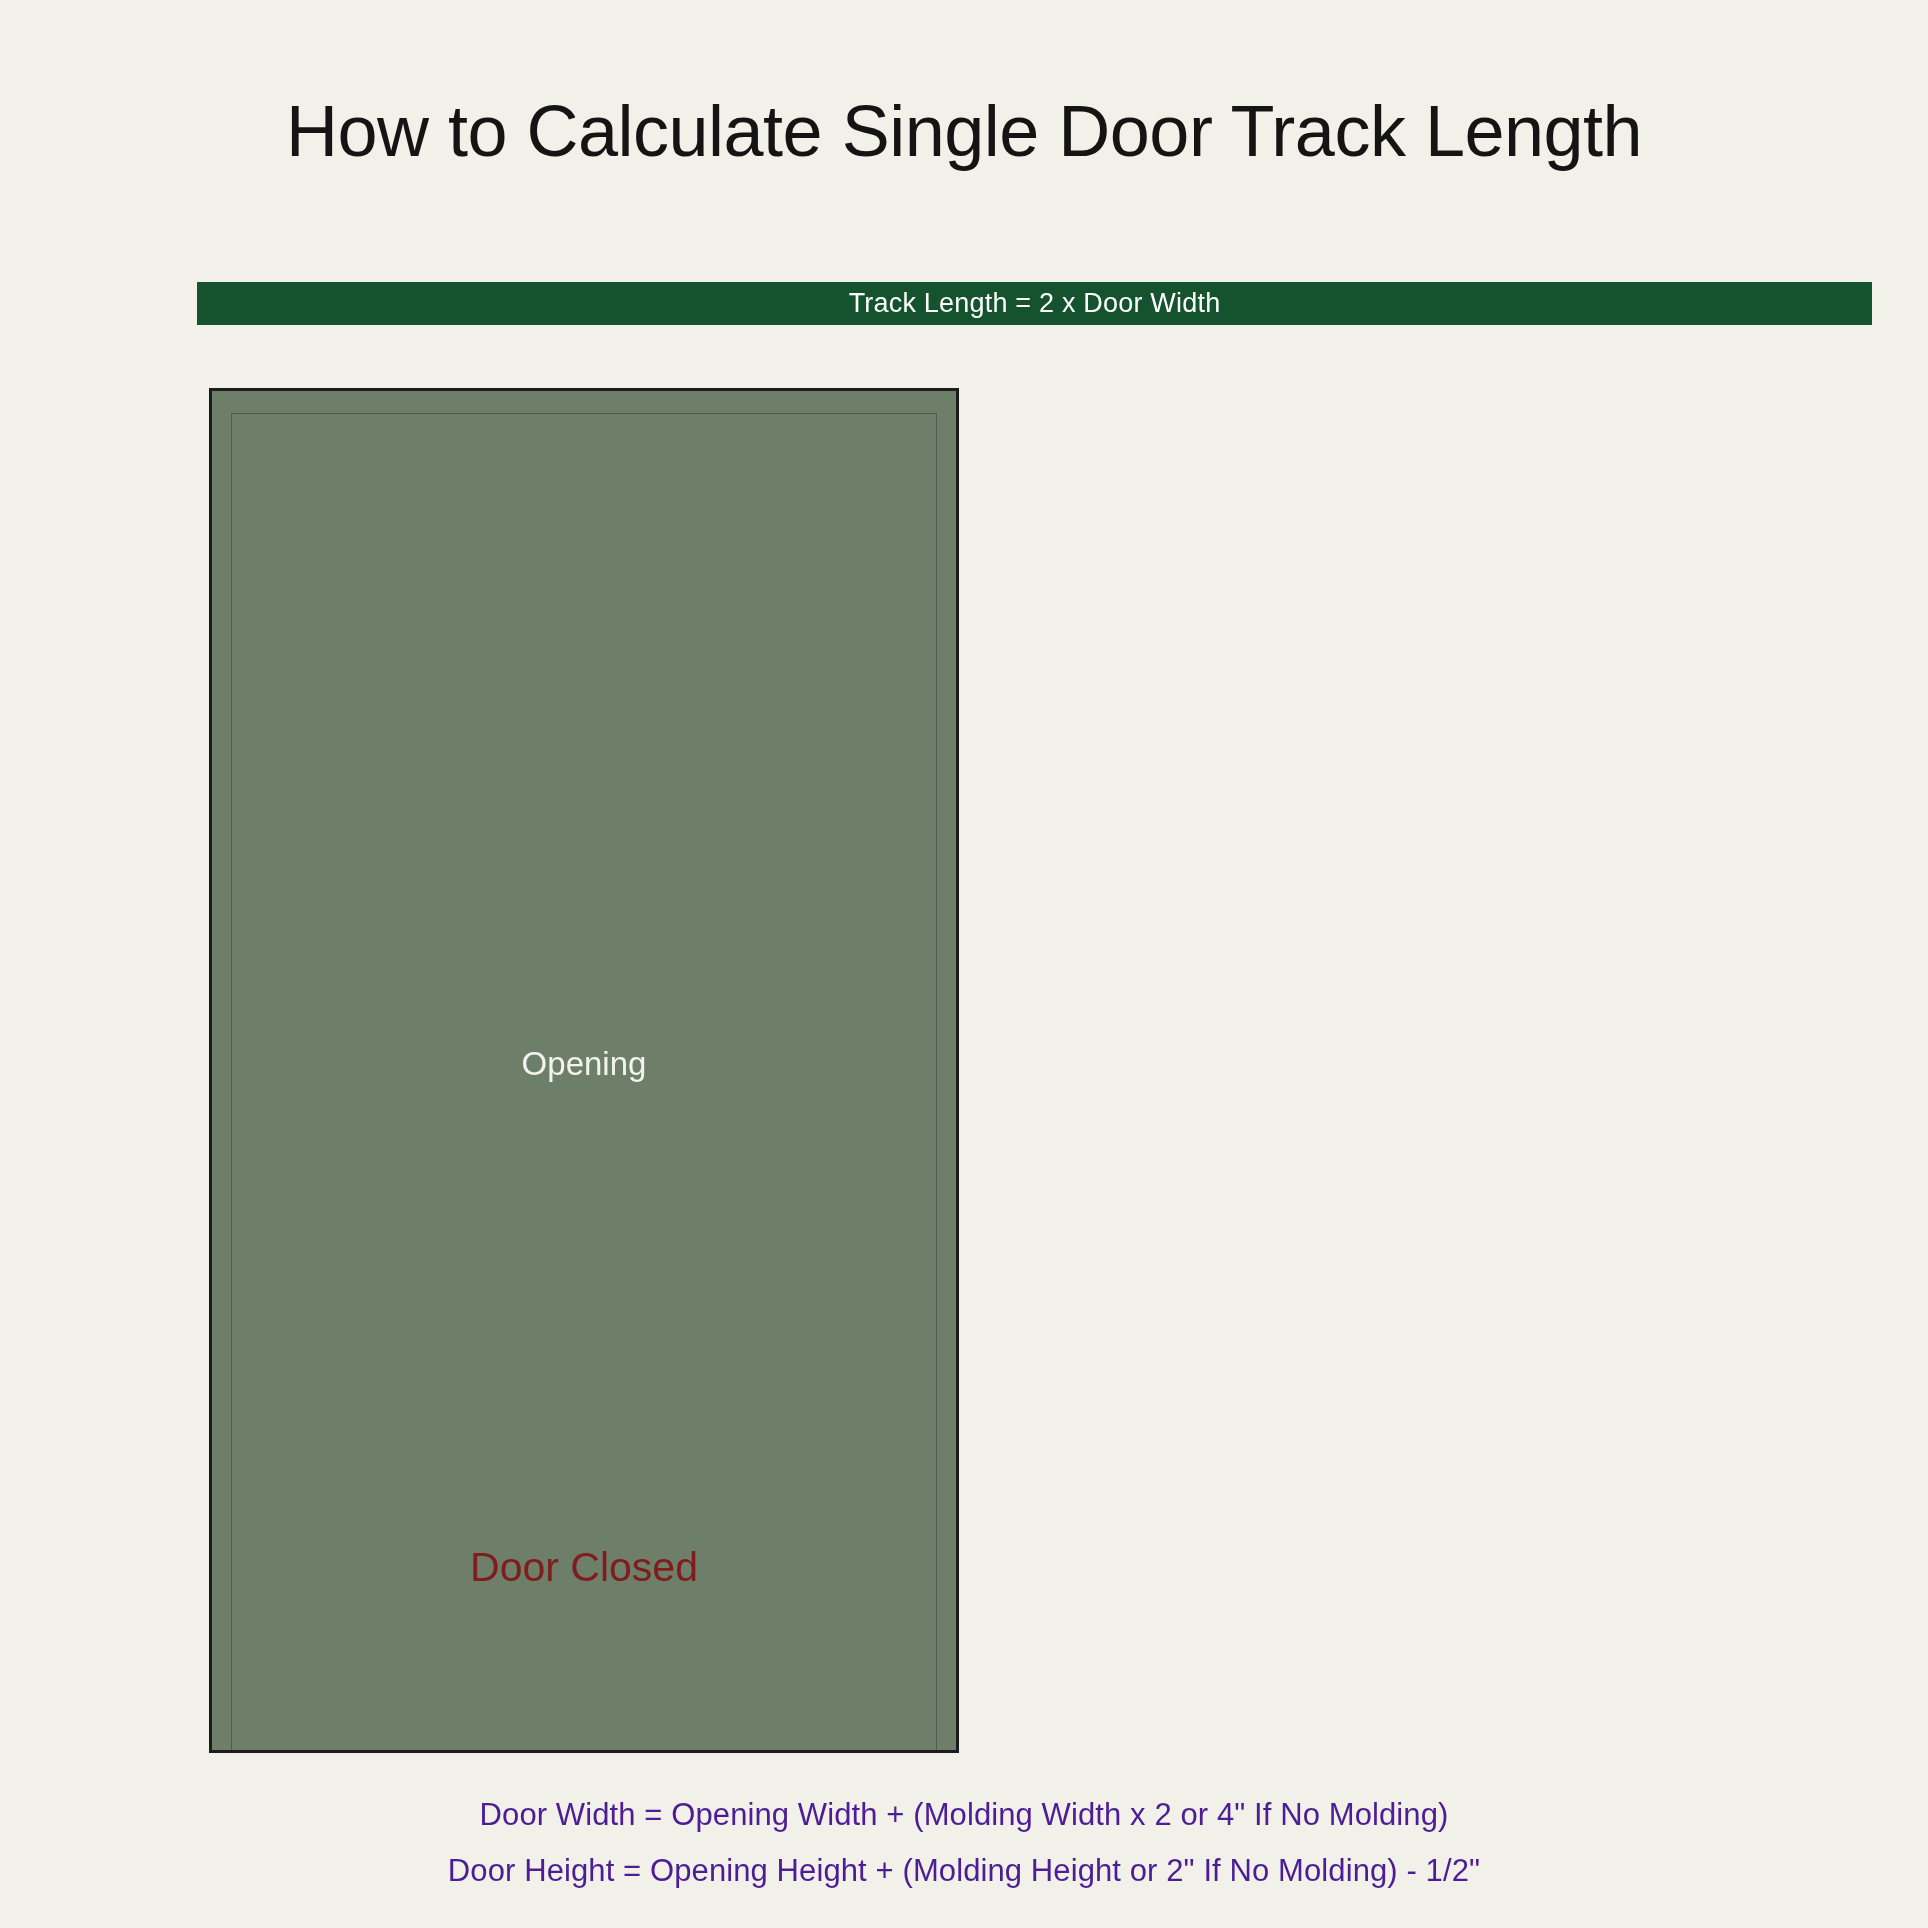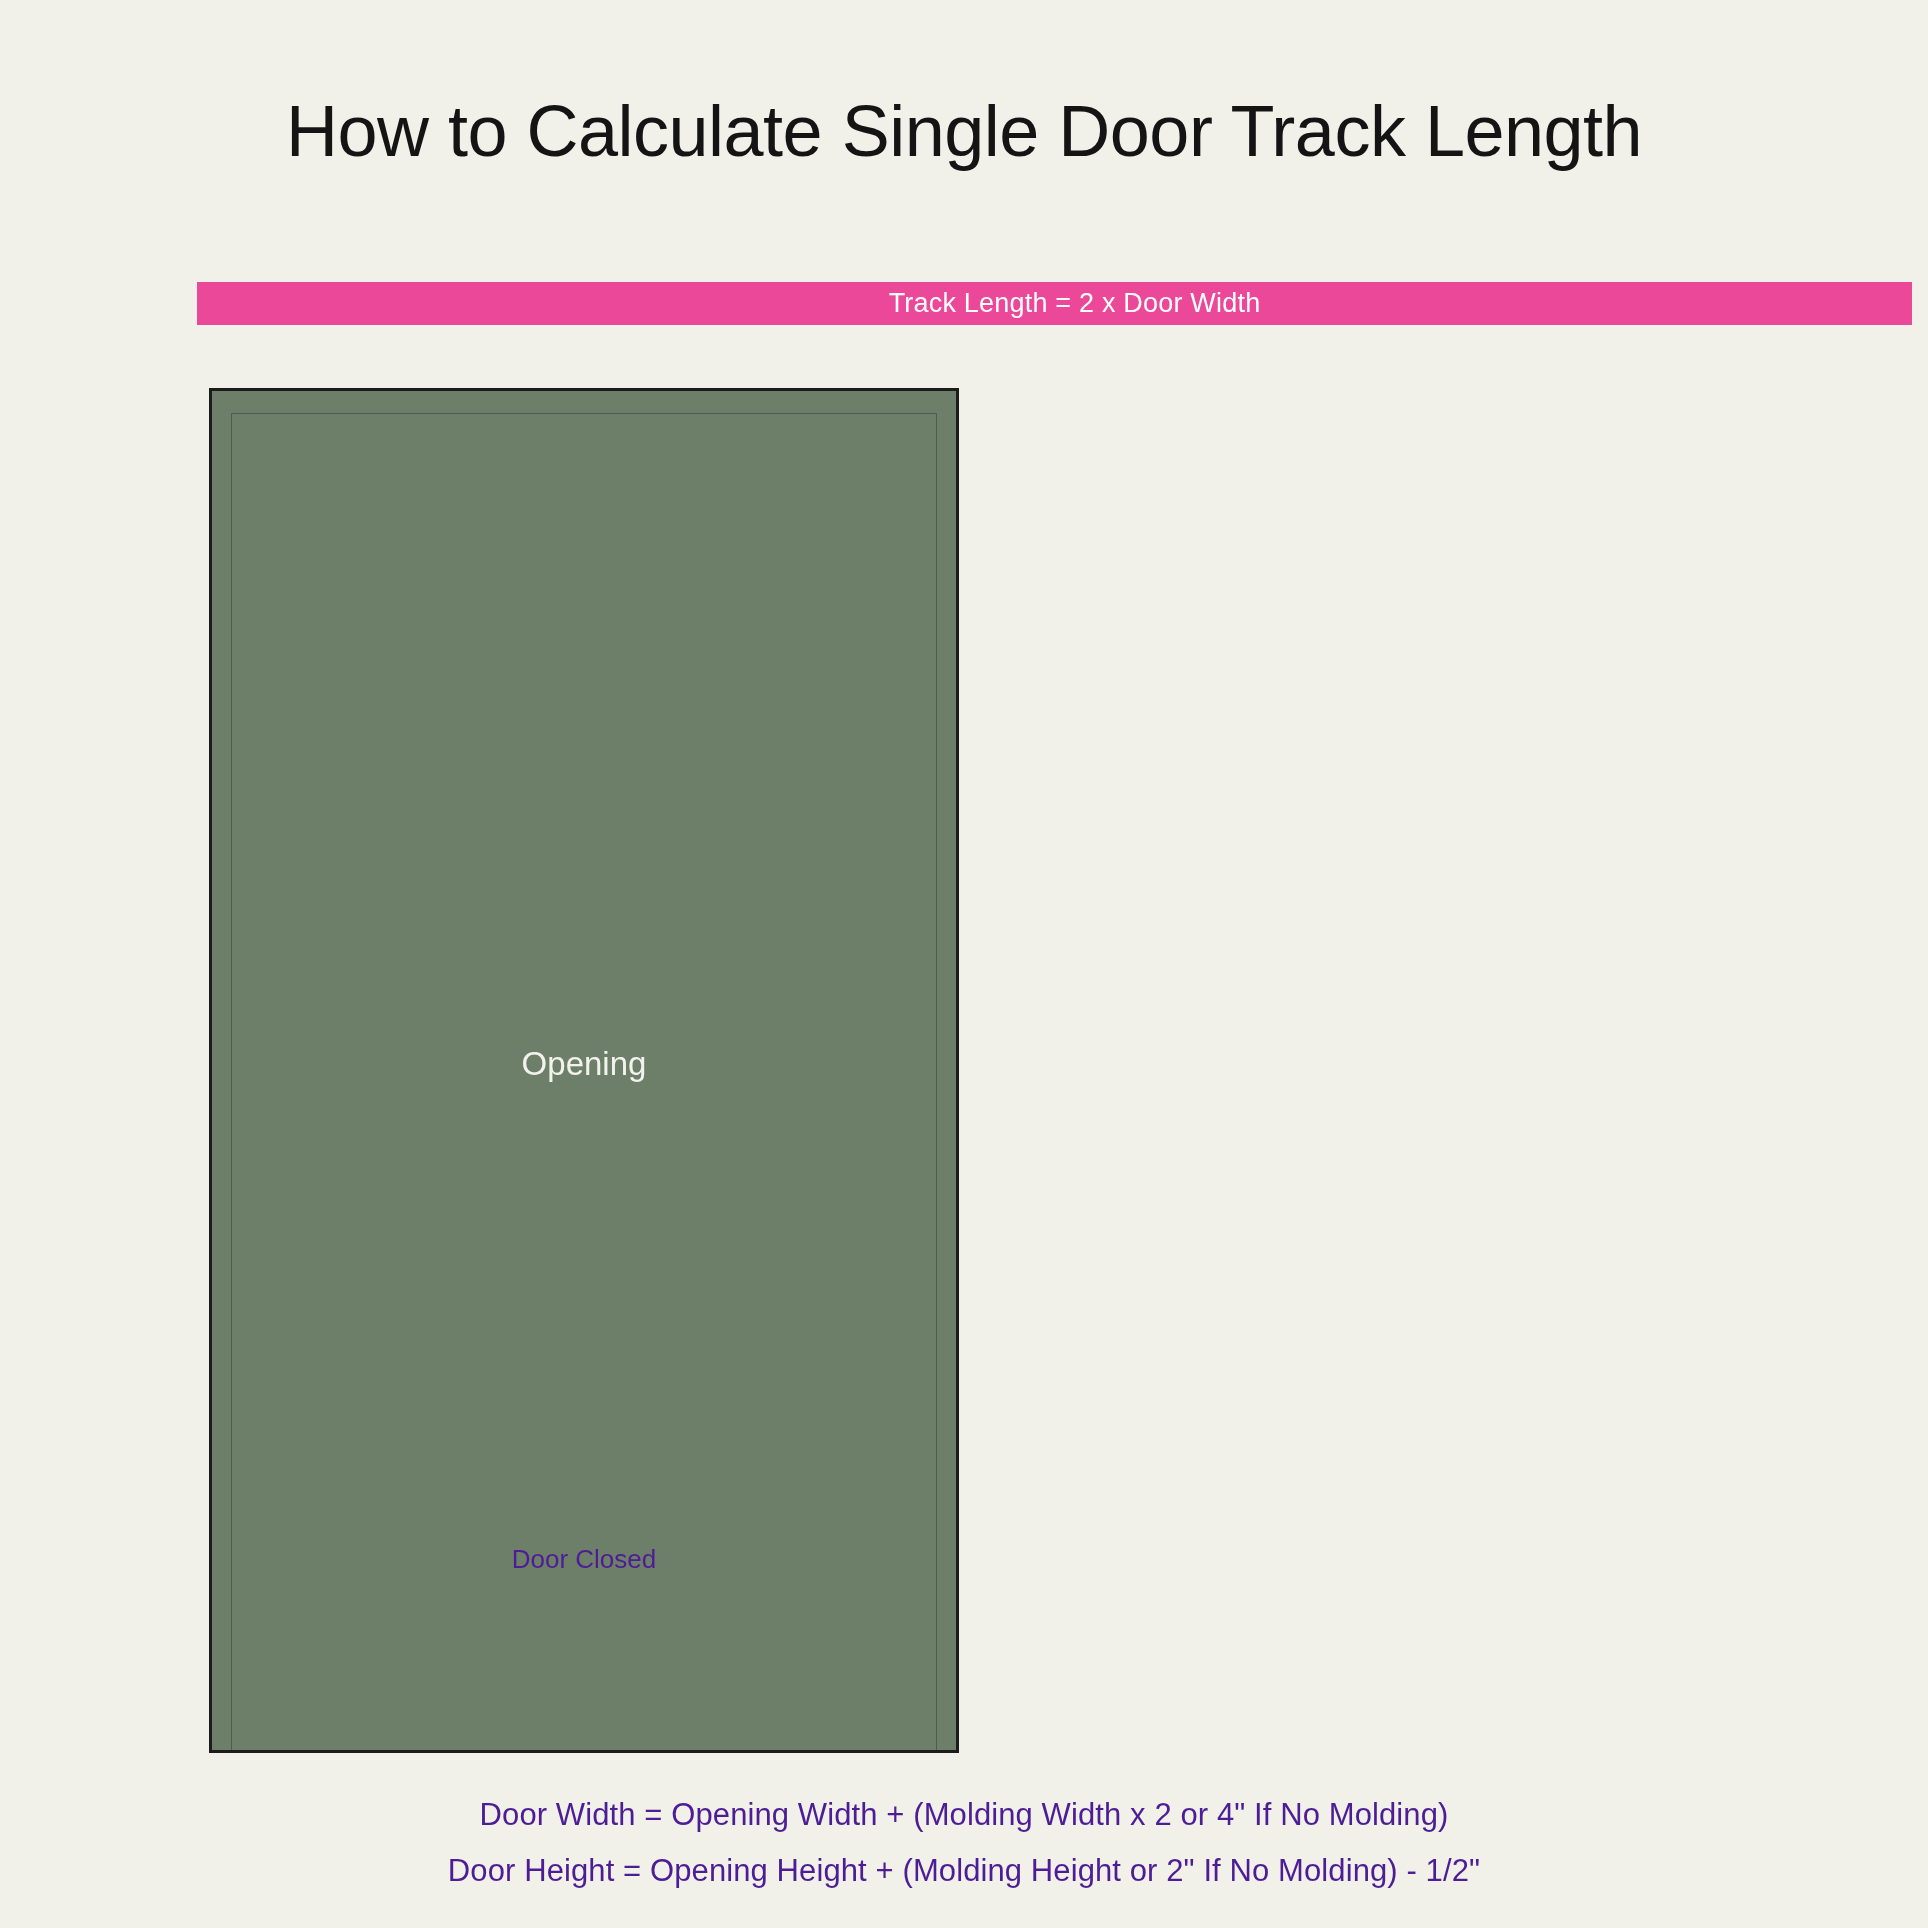--- a/index.html
+++ b/index.html
@@ -28,28 +28,27 @@
     font-weight: 400;
     color: #141414;
     letter-spacing: -0.5px;
   }
   .track-bar {
     position: absolute;
     left: 197px;
     top: 282px;
     width: 1675px;
     height: 43px;
-    background: #ec4899;
+    background: #14532d;
     color: #ffffff;
     font-size: 27px;
     display: flex;
     align-items: center;
     justify-content: center;
     letter-spacing: 0.2px;
-    padding-left: 40px;
   }
   .door-outer {
     position: absolute;
     left: 209px;
     top: 388px;
     width: 750px;
     height: 1365px;
     background: #6d7f69;
     border: 3.8px solid #1c1c1c;
     box-sizing: border-box;
@@ -72,22 +71,22 @@
     text-align: center;
     color: #f3f3ee;
     font-size: 33px;
   }
   .label-door-closed {
     position: absolute;
     left: 209px;
     top: 1544px;
     width: 750px;
     text-align: center;
-    color: #4c1d95;
-    font-size: 26px;
+    color: #7f1d1d;
+    font-size: 41px;
   }
   .formulas {
     position: absolute;
     left: 0;
     top: 1787px;
     width: 1928px;
     text-align: center;
     color: #4c1d95;
   }
   .formula-line {

